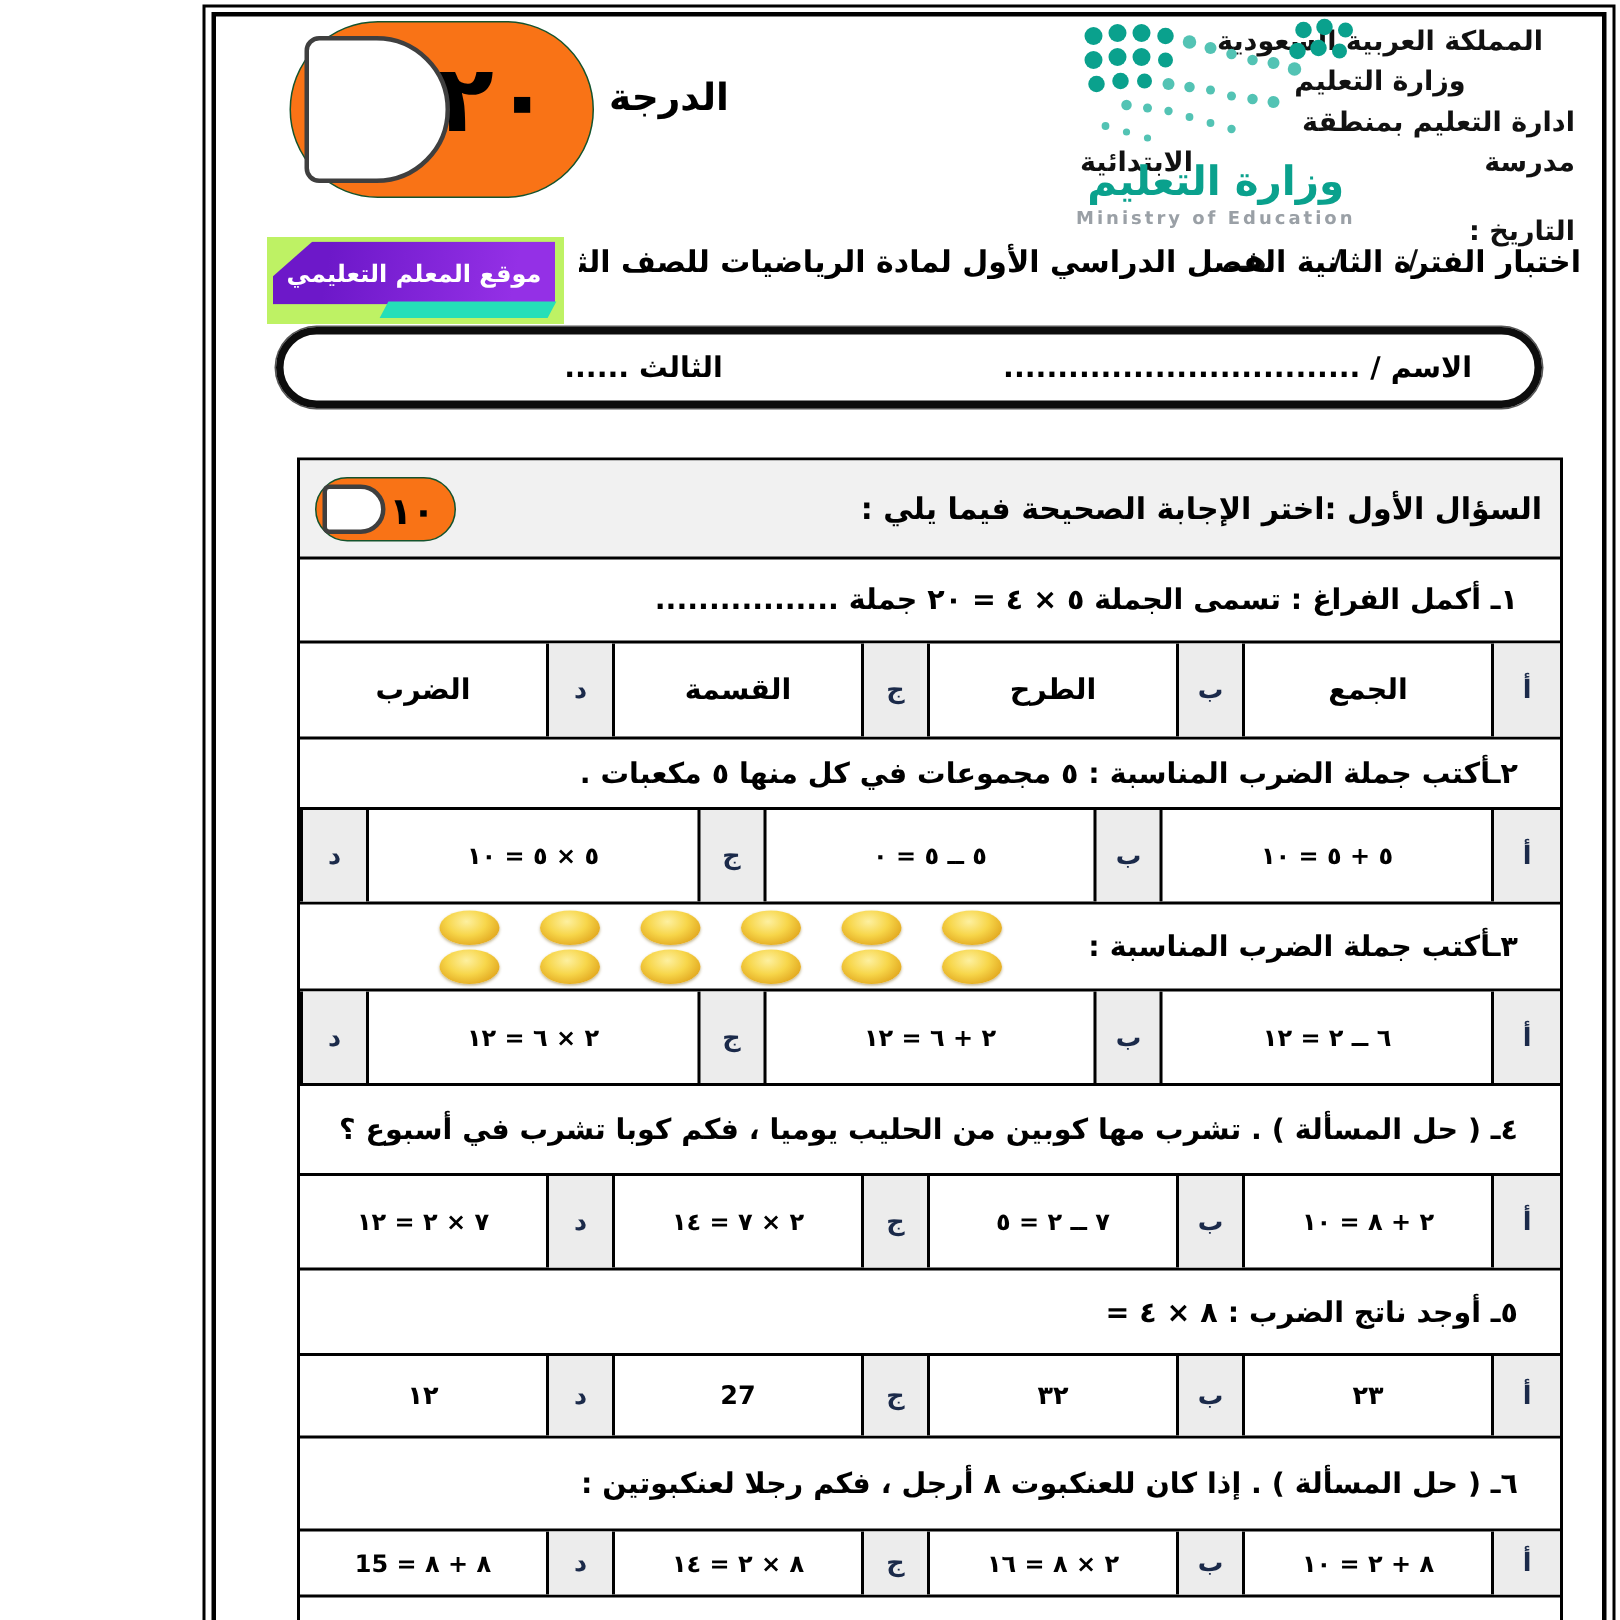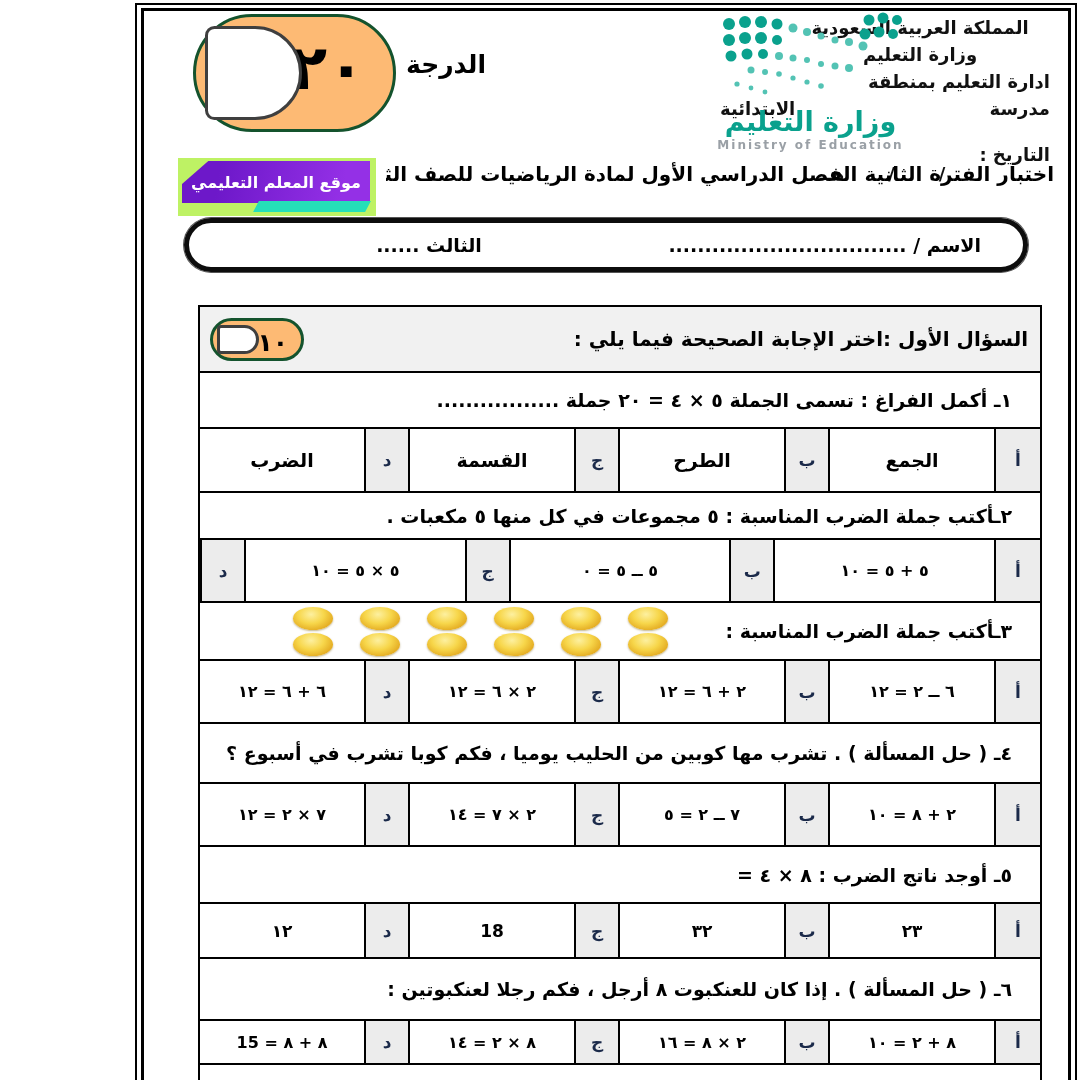--- a/index.html
+++ b/index.html
@@ -24,21 +24,21 @@
   .date-line .lbl { margin-left:34px; }
   .date-line .sl { margin-left:44px;margin-top:38px; }
 
   .logo { position:absolute; left:550px; top:2px; width:225px; text-align:center; }
   .logo svg { display:block; margin:0 auto; }
   .logo .word { color:#0aa18d; font-size:27px; font-weight:bold; letter-spacing:0; margin-top:2px; }
   .logo .sub { color:#9aa0a6; font-size:12px; letter-spacing:2px; margin-top:1px; font-weight:bold; }
 
   .grade { position:absolute; left:45px; top:4px; display:flex; align-items:flex-start; }
   .grade-label { font-size:25px; font-weight:bold; margin-top:36px; margin-left:10px; }
-  .pill { position:relative; background:#fdba74; border:3px solid #14532d; border-radius:999px; }
+  .pill { position:relative; background:#f97316; border:1px solid #14532d; border-radius:999px; }
   .pill-big { width:203px; height:118px; }
   .pill-big .num { position:absolute; right:28px; top:14px; font-size:62px; font-weight:bold; color:#000; }
   .pill .dbox { position:absolute; background:#fff; border:3px solid #3f3f3f; }
   .pill-big .dbox { top:9px; bottom:9px; left:9px; width:97px; border-radius:10px 50px 50px 10px; }
 
   .banner { position:absolute; left:30px; top:148px; width:198px; height:58px; background:#bef264; }
   .banner-purple { position:absolute; left:4px; right:6px; top:3px; height:42px;
                    background:linear-gradient(100deg,#6d18c9 20%,#9430e6 85%);
                    clip-path:polygon(14% 0, 100% 0, 100% 100%, 0 100%, 0 55%);
                    display:flex; align-items:center; justify-content:center; }
@@ -240,21 +240,20 @@
           </div>
       </div>
       <div class="row opt-row h63">
         <div class="cell-letter">أ</div>
         <div class="cell-opt">٦ ــ ٢ = ١٢</div>
         <div class="cell-letter">ب</div>
         <div class="cell-opt">٢ + ٦ = ١٢</div>
         <div class="cell-letter">ج</div>
         <div class="cell-opt">٢ × ٦ = ١٢</div>
         <div class="cell-letter">د</div>
-        <div class="cell-opt">٦ + ٦ = ١٢</div>
       </div>
 
       <div class="row q-row h60">
         <span>٤ـ ( حل المسألة ) .   تشرب مها كوبين من الحليب يوميا ، فكم كوبا تشرب في أسبوع ؟</span>
       </div>
       <div class="row opt-row h63">
         <div class="cell-letter">أ</div>
         <div class="cell-opt">٢ + ٨ = ١٠</div>
         <div class="cell-letter">ب</div>
         <div class="cell-opt">٧ ــ ٢ = ٥</div>
@@ -266,21 +265,21 @@
 
       <div class="row q-row h57">
         <span>٥ـ أوجد ناتج الضرب : ٨ × ٤ =</span>
       </div>
       <div class="row opt-row nums h55">
         <div class="cell-letter">أ</div>
         <div class="cell-opt">٢٣</div>
         <div class="cell-letter">ب</div>
         <div class="cell-opt">٣٢</div>
         <div class="cell-letter">ج</div>
-        <div class="cell-opt">18</div>
+        <div class="cell-opt">27</div>
         <div class="cell-letter">د</div>
         <div class="cell-opt">١٢</div>
       </div>
 
       <div class="row q-row h62">
         <span>٦ـ ( حل المسألة ) . إذا كان للعنكبوت ٨ أرجل ، فكم رجلا لعنكبوتين :</span>
       </div>
       <div class="row opt-row h44">
         <div class="cell-letter">أ</div>
         <div class="cell-opt">٨ + ٢ = ١٠</div>

